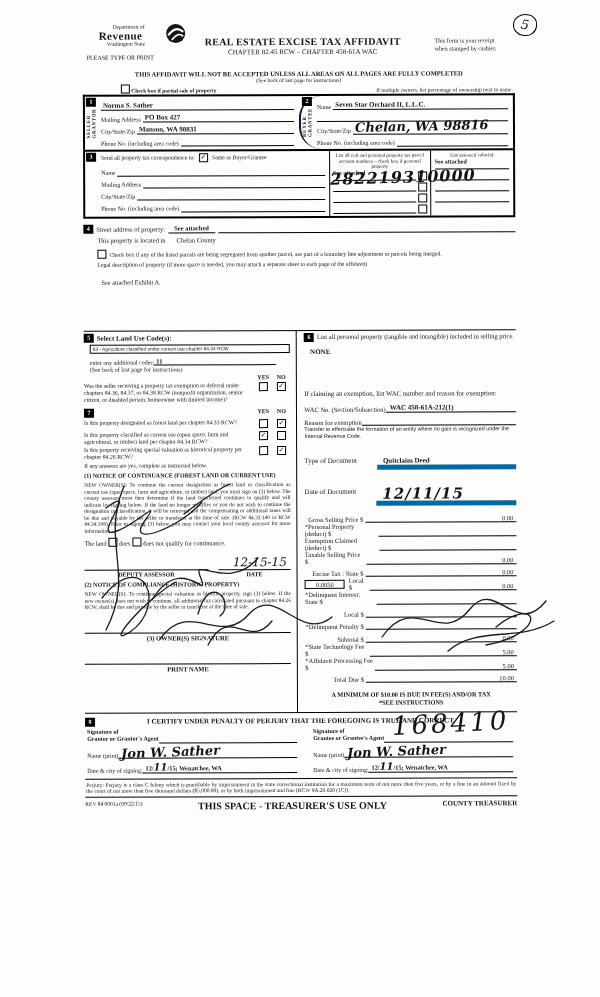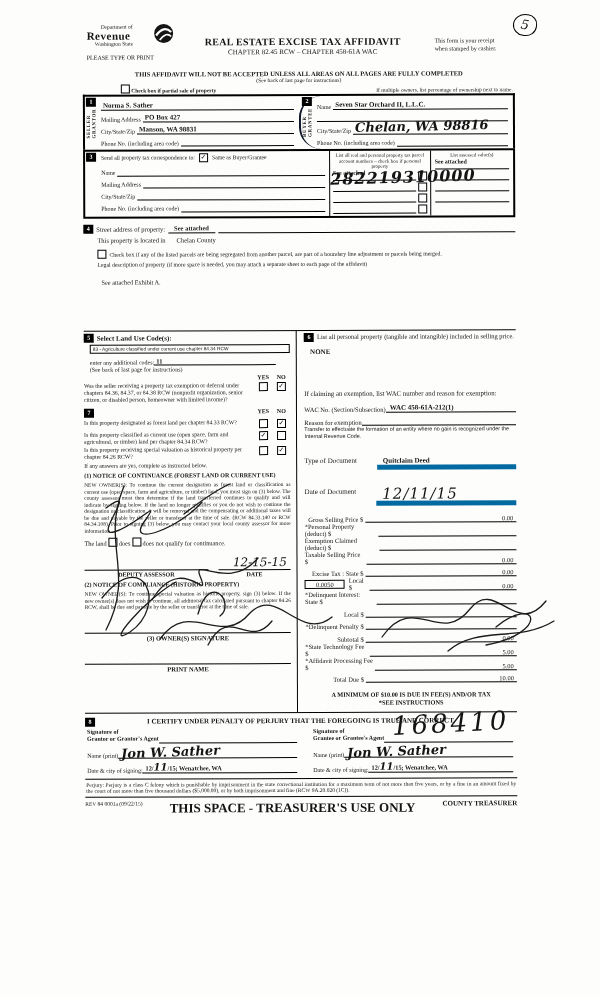--- a/index.html
+++ b/index.html
@@ -4,21 +4,21 @@
 <style>
   html,body{margin:0;padding:0;background:#fff;}
   .page{position:relative;width:600px;height:997px;background:#fdfdfc;overflow:hidden;
         font-family:"Liberation Serif",serif;color:#141414;}
   .doc{position:absolute;left:84px;top:24px;width:432px;transform:rotate(-0.2deg);}
   .b{font-weight:bold;}
   .u{border-bottom:1px solid #000;}
   .hw{font-family:"DejaVu Serif",serif;font-style:italic;}
   
   .hdr{position:relative;height:46px;}
-  .logo{position:absolute;left:4px;top:0;width:110px;line-height:1;}
+  .logo{position:absolute;left:16px;top:0;width:110px;line-height:1;}
   .logo .l1{font-size:5.5px;margin-left:14px;}
   .logo .l2{font-size:11px;font-weight:bold;letter-spacing:.5px;}
   .logo .l3{font-size:5.5px;margin-left:8px;}
   .logo svg{position:absolute;right:22px;top:-2px;}
   .titleblk{position:absolute;left:100px;right:92px;top:12px;text-align:center;line-height:1.2;}
   .titleblk .t1{font-size:10px;font-weight:bold;letter-spacing:.3px;}
   .titleblk .t2{font-size:7px;}
   .receipt{position:absolute;right:0;top:14px;width:80px;font-size:6px;line-height:1.3;}
   .please{position:absolute;left:4px;top:30px;font-size:6px;}
   .warn{font-size:6.5px;font-weight:bold;text-align:center;line-height:1.1;}
@@ -90,21 +90,21 @@
   .pp-head{display:flex;gap:3px;font-size:6.5px;line-height:1.2;}
   .none{font-weight:bold;font-size:7px;margin:6px 0 0 6px;}
   .exint{font-size:6.8px;margin-top:34px;}
   .wacrow{display:flex;align-items:flex-end;font-size:6.5px;margin-top:5px;min-height:11px;}
   .wacrow .wv{flex:1;border-bottom:1px solid #000;font-weight:bold;font-size:7px;padding-left:4px;}
   .reasonrow{display:flex;align-items:flex-end;font-size:6.5px;min-height:10px;margin-top:3px;}
   .reasonrow .rln{flex:1;border-bottom:1px solid #000;height:9px;}
   .reasontxt{font-size:5.4px;line-height:1.2;font-family:"Liberation Sans",sans-serif;}
   .docrow{display:flex;align-items:flex-start;font-size:7px;min-height:13px;margin-top:18px;gap:20px;}
   .docrow .dv{flex:1;border-bottom:5px solid #0369a1;font-weight:bold;padding-left:6px;}
-  .hwdate{font-family:"DejaVu Serif",serif;font-style:italic;font-weight:normal;font-size:15px;
+  .hwdate{font-family:"DejaVu Serif",serif;font-style:italic;font-weight:bold;font-size:15px;
           line-height:12px;letter-spacing:1px;}
   .money{margin-top:4px;}
   .mrow{display:flex;align-items:flex-end;font-size:6.5px;min-height:12.5px;}
   .mlab{margin-left:auto;padding-right:2px;}
   .mline{width:148px;border-bottom:1px solid #000;text-align:right;padding-right:3px;font-size:6.5px;}
   .ratebox{border:1px solid #000;font-size:6.5px;padding:0 10px;margin-right:4px;align-self:center;}
   .minnote{text-align:center;font-weight:bold;font-size:6.3px;line-height:1.3;margin-top:8px;}
   
   .certhead{position:relative;text-align:center;font-size:7px;font-weight:bold;padding:4px 0 2px 0;}
   .certhead .numbox{position:absolute;left:0;top:4px;}
@@ -118,21 +118,21 @@
   .srow .grow{flex:1;border-bottom:1px solid #000;padding-left:3px;}
   .hwname{font-family:"DejaVu Serif",serif;font-style:italic;font-weight:bold;font-size:13px;
           line-height:10px;transform:rotate(-2deg);display:inline-block;white-space:nowrap;}
   .dval{font-weight:bold;font-size:6.3px;}
   .hwday{font-family:"DejaVu Serif",serif;font-style:italic;font-weight:bold;font-size:10px;}
   .perjury{border-top:1px solid #000;margin-top:3px;padding:2px 1px;font-size:5.5px;line-height:1.25;
            text-align:justify;}
   .footrow{border-top:1px solid #000;display:flex;justify-content:space-between;align-items:flex-start;
            padding-top:3px;font-size:6px;}
   .footrow .fn{font-size:5.5px;}
-  .footrow .mid-t{font-weight:bold;font-size:13px;}
+  .footrow .mid-t{font-weight:bold;font-size:10px;}
   .footrow .ct{font-weight:bold;font-size:7px;}
   
   .circ5{position:absolute;left:513px;top:14px;width:22px;height:20px;border:1.5px solid #000;
          border-radius:55% 45% 50% 50%;text-align:center;font-size:13px;line-height:19px;
          font-family:"DejaVu Serif",serif;font-style:italic;transform:rotate(8deg);}
   .stamp{position:absolute;left:392px;top:708px;font-family:"DejaVu Serif",serif;font-style:italic;
          font-size:26px;letter-spacing:3px;transform:rotate(-3deg);}
   .scrawl{position:absolute;pointer-events:none;}
   .scrawl path{fill:none;stroke:#1b1b1b;stroke-width:1.3;stroke-linecap:round;}
 </style>

